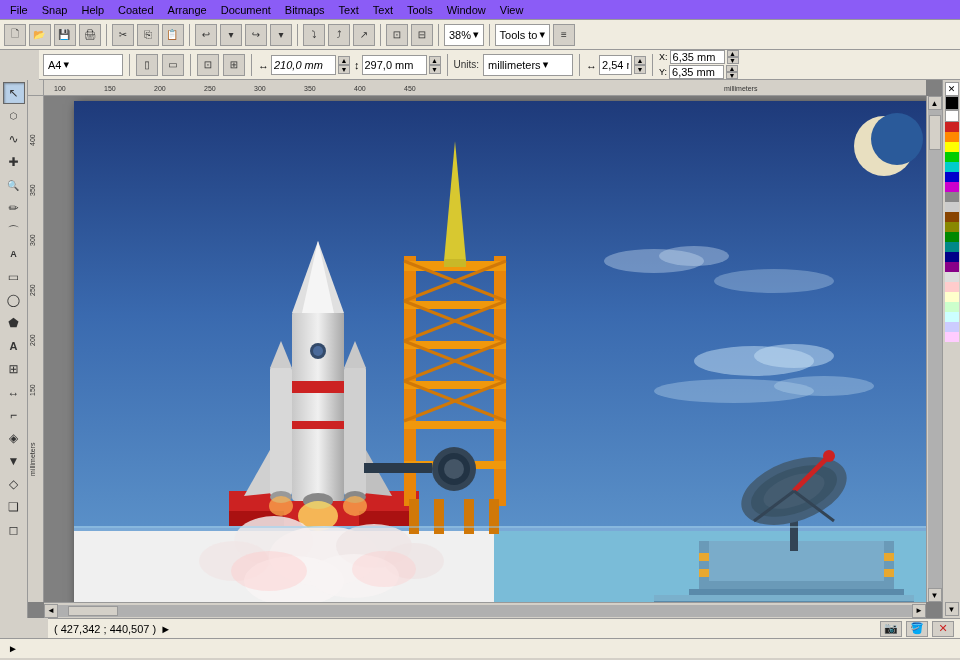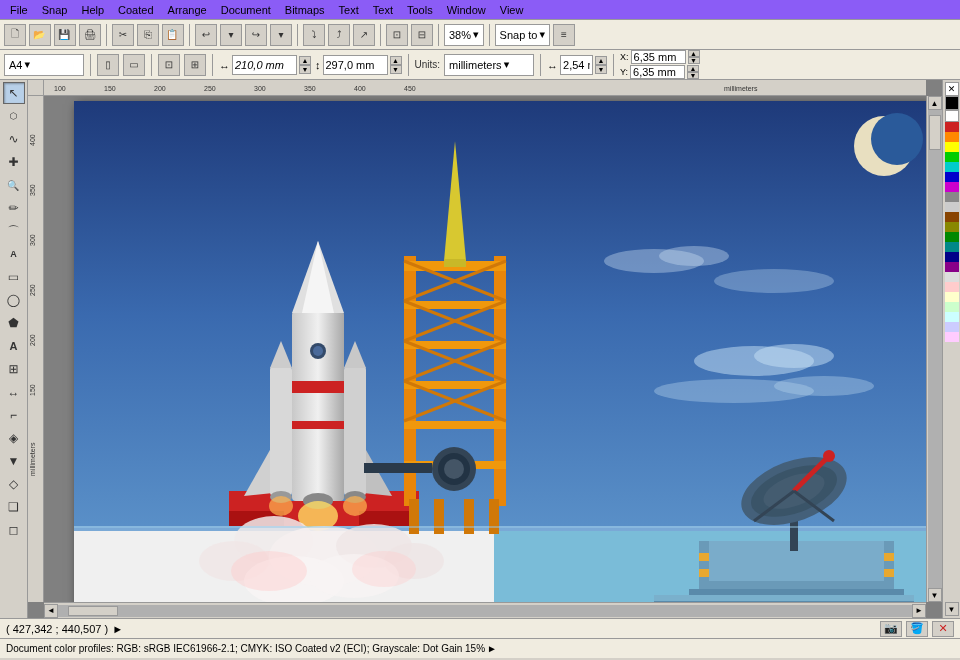--- a/index.html
+++ b/index.html
@@ -24,21 +24,21 @@
     }
     .tb-sep { width: 1px; height: 22px; background: #999; margin: 0 2px; }
     .tb-dropdown {
       height: 22px; background: #fff; border: 1px solid #999; padding: 0 4px;
       font-size: 11px; cursor: pointer; display: flex; align-items: center; gap: 2px;
     }
 
     
     #toolbar2 {
       display: flex; align-items: center; background: #f0ece0; height: 30px;
-      border-bottom: 1px solid #999; padding: 2px 4px; gap: 4px;
+      border-bottom: 1px solid #999; padding: 2px 4px; gap: 4px; margin-left: 39px;
     }
     .t2-field {
       display: flex; align-items: center; gap: 2px; font-size: 11px;
     }
     .t2-input {
       width: 60px; height: 20px; border: 1px solid #999; background: #fff;
       font-size: 11px; padding: 0 2px;
     }
     .t2-label { font-size: 10px; color: #333; }
     .spinner-group { display: flex; flex-direction: column; }
@@ -99,20 +99,21 @@
       width: 16px; background: #d4d0c8; border-left: 1px solid #999;
       display: flex; flex-direction: column; align-items: center;
       overflow: hidden; padding: 1px 0;
     }
 
     
     #statusbar {
       height: 20px; background: #f0ece0; border-top: 1px solid #999;
       display: flex; align-items: center; padding: 0 6px; font-size: 11px; color: #000;
       gap: 8px;
+      margin-left: 48px;
     }
     #statusbar2 {
       height: 20px; background: #f0ece0; border-top: 1px solid #999;
       display: flex; align-items: center; padding: 0 6px; font-size: 11px; color: #000;
     }
   </style>
 </head>
 <body>
 
 <div id="menubar">
@@ -151,21 +152,21 @@
   <div class="tb-sep"></div>
   <div class="tb-btn" title="View options">⊡</div>
   <div class="tb-btn" title="Color mode">⊟</div>
   <div class="tb-sep"></div>
   <div class="tb-dropdown">
     <span>38%</span>
     <span>▾</span>
   </div>
   <div class="tb-sep"></div>
   <div class="tb-dropdown">
-    <span>Snap to</span>
+    <span>Tools to</span>
     <span>▾</span>
   </div>
   <div class="tb-btn" title="Snap settings">≡</div>
 </div>
 
 <div id="toolbar2">
   <div class="tb-dropdown" style="width:80px;">
     <span>A4</span>
     <span>▾</span>
   </div>
@@ -548,15 +549,14 @@
 
 <div id="statusbar" style="height:20px;background:#f0ece0;border-top:1px solid #999;display:flex;align-items:center;padding:0 6px;font-size:11px;color:#000;gap:4px;">
   <span>( 427,342 ; 440,507 )</span>
   <span style="cursor:pointer;">►</span>
   <div style="flex:1;"></div>
   <div style="width:22px;height:16px;background:#d4d0c8;border:1px solid #999;display:flex;align-items:center;justify-content:center;cursor:pointer;">📷</div>
   <div style="width:22px;height:16px;background:#d4d0c8;border:1px solid #999;display:flex;align-items:center;justify-content:center;cursor:pointer;">🪣</div>
   <div style="width:22px;height:16px;background:#d4d0c8;border:1px solid #999;display:flex;align-items:center;justify-content:center;cursor:pointer;color:#cc2222;">✕</div>
 </div>
 <div id="statusbar2" style="height:20px;background:#f0ece0;border-top:1px solid #999;display:flex;align-items:center;padding:0 6px;font-size:10px;color:#000;">
-  <span>Document color profiles: RGB: sRGB IEC61966-2.1; CMYK: ISO Coated v2 (ECI); Grayscale: Dot Gain 15%</span>
   <span style="cursor:pointer;margin-left:2px;">►</span>
 </div>
 
 </body></html>

